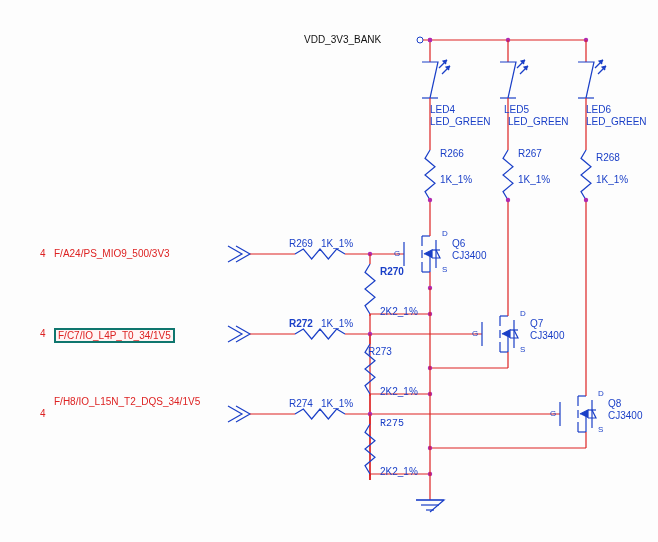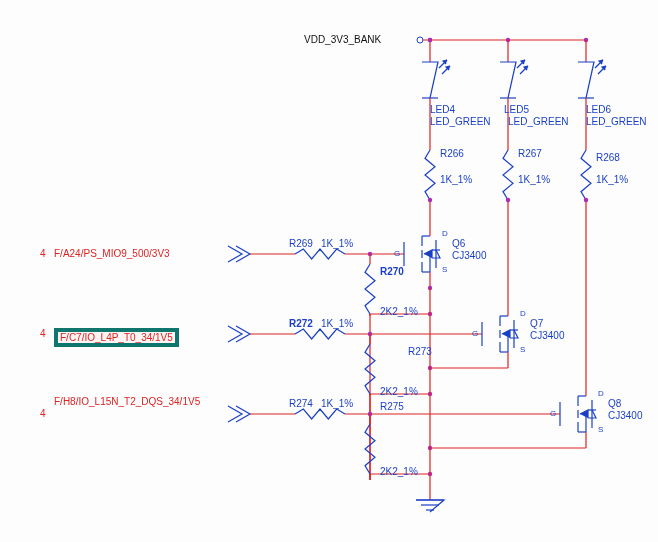--- a/index.html
+++ b/index.html
@@ -15,21 +15,21 @@
   svg { position: absolute; top: 0; left: 0; }
   .lbl {
     position: absolute;
     white-space: nowrap;
     line-height: 1.1;
   }
   .blue  { color: #1a3fc7; }
   .red   { color: #d22; }
   .black { color: #111; }
   .boxed {
-    border: 4px solid #0f766e;
+    border: 2px solid #0f766e;
     padding: 0 2px;
     background: #fff5f5;
   }
 </style>
 </head>
 <body>
 
 <svg id="schematic" width="658" height="542">
     <circle cx="420" cy="40" r="3" stroke="#1a3fc7" stroke-width="1" fill="#fff"></circle>
     <line x1="423" y1="40" x2="586" y2="40" stroke="#d22" stroke-width="1.2"></line>
@@ -182,30 +182,30 @@
 <div class="lbl blue" style="left: 380px; top: 306px;">2K2_1%</div>
 <div class="lbl blue" style="left: 394px; top: 250px; font-size: 8px;">G</div>
 <div class="lbl blue" style="left: 442px; top: 230px; font-size: 8px;">D</div>
 <div class="lbl blue" style="left: 442px; top: 266px; font-size: 8px;">S</div>
 <div class="lbl blue" style="left: 452px; top: 238px;">Q6</div>
 <div class="lbl blue" style="left: 452px; top: 250px;">CJ3400</div>
 <div class="lbl red" style="left: 40px; top: 328px;">4</div>
 <div class="lbl red boxed" style="left: 54px; top: 328px;">F/C7/IO_L4P_T0_34/1V5</div>
 <div class="lbl blue" style="left: 289px; top: 318px; font-weight: bold;">R272</div>
 <div class="lbl blue" style="left: 321px; top: 318px;">1K_1%</div>
-<div class="lbl blue" style="left: 392px; top: 346px; padding-left: 16px;">R273</div>
+<div class="lbl blue" style="left: 368px; top: 346px;">R273</div>
 <div class="lbl blue" style="left: 380px; top: 386px;">2K2_1%</div>
 <div class="lbl blue" style="left: 472px; top: 330px; font-size: 8px;">G</div>
 <div class="lbl blue" style="left: 520px; top: 310px; font-size: 8px;">D</div>
 <div class="lbl blue" style="left: 520px; top: 346px; font-size: 8px;">S</div>
 <div class="lbl blue" style="left: 530px; top: 318px;">Q7</div>
 <div class="lbl blue" style="left: 530px; top: 330px;">CJ3400</div>
 <div class="lbl red" style="left: 40px; top: 408px;">4</div>
 <div class="lbl red" style="left: 54px; top: 396px;">F/H8/IO_L15N_T2_DQS_34/1V5</div>
 <div class="lbl blue" style="left: 289px; top: 398px;">R274</div>
 <div class="lbl blue" style="left: 321px; top: 398px;">1K_1%</div>
-<div class="lbl blue" style="left: 380px; top: 401px;">R275</div>
+<div class="lbl blue" style="left: 380px; top: 418px; font-family: Liberation Mono, monospace;">R275</div>
 <div class="lbl blue" style="left: 380px; top: 466px;">2K2_1%</div>
 <div class="lbl blue" style="left: 550px; top: 410px; font-size: 8px;">G</div>
 <div class="lbl blue" style="left: 598px; top: 390px; font-size: 8px;">D</div>
 <div class="lbl blue" style="left: 598px; top: 426px; font-size: 8px;">S</div>
 <div class="lbl blue" style="left: 608px; top: 398px;">Q8</div>
 <div class="lbl blue" style="left: 608px; top: 410px;">CJ3400</div>
 
 </body></html>

